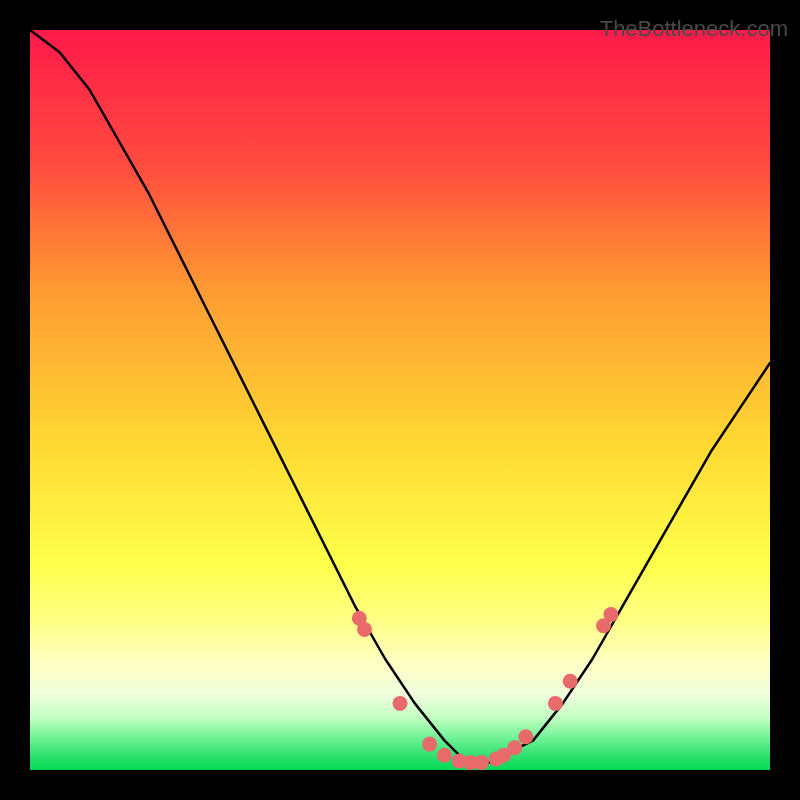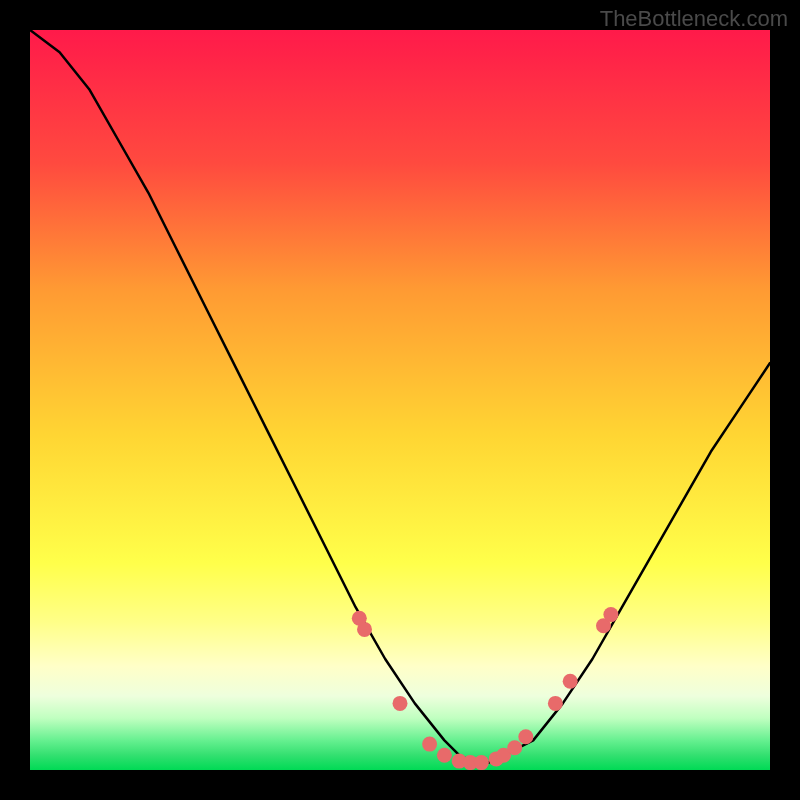--- a/index.html
+++ b/index.html
@@ -9,21 +9,21 @@
   }
   body {
     width: 800px;
     height: 800px;
     background: #000;
     position: relative;
     overflow: hidden;
   }
   .attribution {
     position: absolute;
-    top: 6px;
+    top: 16px;
     right: 12px;
     color: #4a4a4a;
     font-family: Arial, sans-serif;
     font-size: 22px;
     font-weight: 500;
     z-index: 10;
   }
   .plot-area {
     position: absolute;
     top: 30px;

